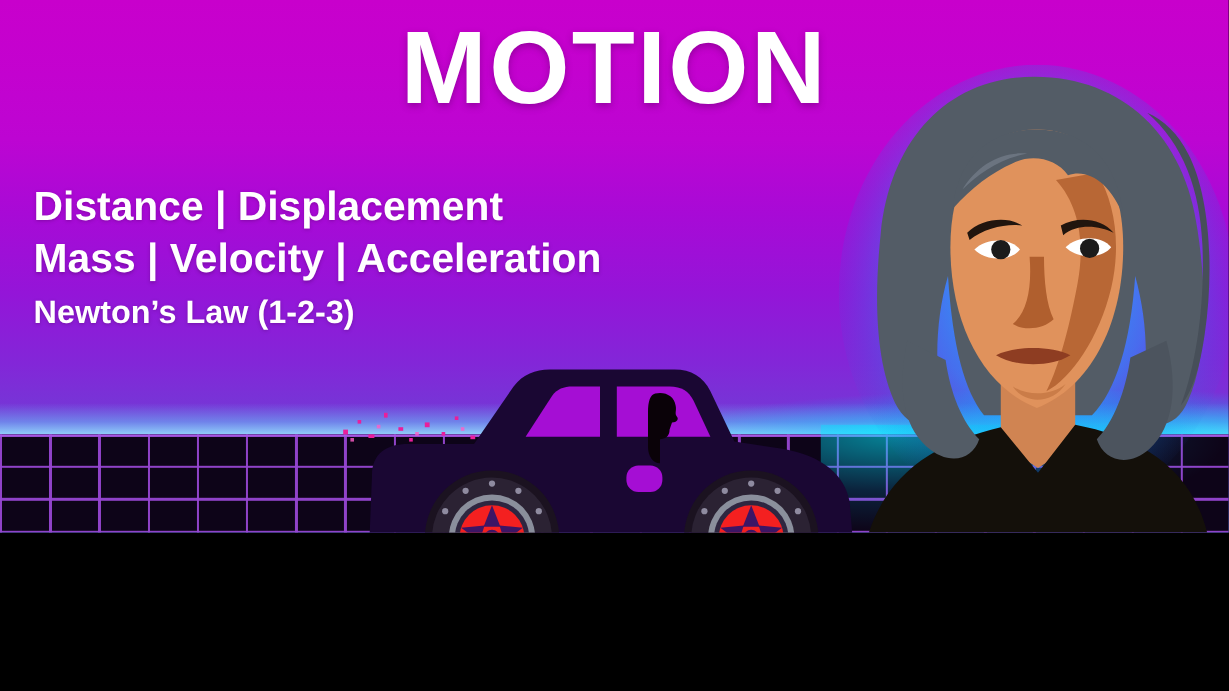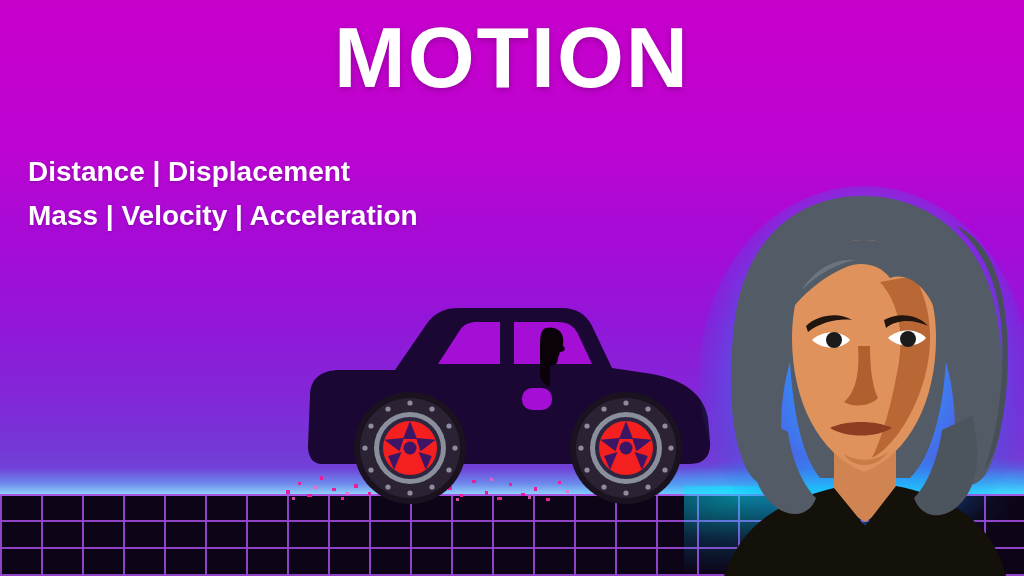--- a/index.html
+++ b/index.html
@@ -3,21 +3,21 @@
 <meta charset="utf-8">
 <style>
   html, body {
     margin: 0;
     padding: 0;
     background: #000;
   }
   #stage {
     position: relative;
     width: 1024px;
-    height: 576px;
+    height: 444px;
     overflow: hidden;
     font-family: "Liberation Sans", sans-serif;
     background: linear-gradient(180deg,
         #c800cc 0%,
         #c302cf 14%,
         #bd05d2 26%,
         #a80ad6 40%,
         #9415d8 55%,
         #8326d8 68%,
         #7438d6 78%,
@@ -92,21 +92,21 @@
 
   
   .lines {
     position: absolute;
     left: 28px;
     top: 150px;
     width: 430px;
   }
   .line {
     color: #ffffff;
-    font-size: 28px;
+    font-size: 34px;
     font-weight: bold;
     line-height: 44px;
     white-space: nowrap;
     text-shadow: 0 1px 3px rgba(70,0,80,.35);
   }
   .line.last { font-size: 27px; }
 
   
   .car { position: absolute; left: 300px; top: 300px; width: 420px; height: 210px; }
   .portrait { position: absolute; right: 0px; bottom: 0px; width: 330px; height: 390px; }
@@ -122,20 +122,21 @@
   <div class="horizon-cyan"></div>
 
   <div class="ground"></div>
   <div class="ground-glow"></div>
 
   <div class="title">MOTION</div>
 
   <div class="lines">
     <div class="line">Distance |  Displacement</div>
     <div class="line">Mass | Velocity | Acceleration</div>
+    <div class="line last">Newton’s Law (1-2-3)</div>
   </div>
 
   <svg class="debris" viewBox="0 0 320 40">
     <g fill="#e81f9c">
       <rect x="6" y="26" width="4" height="4"></rect>
         <rect x="18" y="18" width="3" height="3"></rect>
       <rect x="27" y="30" width="5" height="3"></rect>
         <rect x="40" y="12" width="3" height="4"></rect>
       <rect x="52" y="24" width="4" height="3"></rect>
         <rect x="61" y="33" width="3" height="3"></rect>

